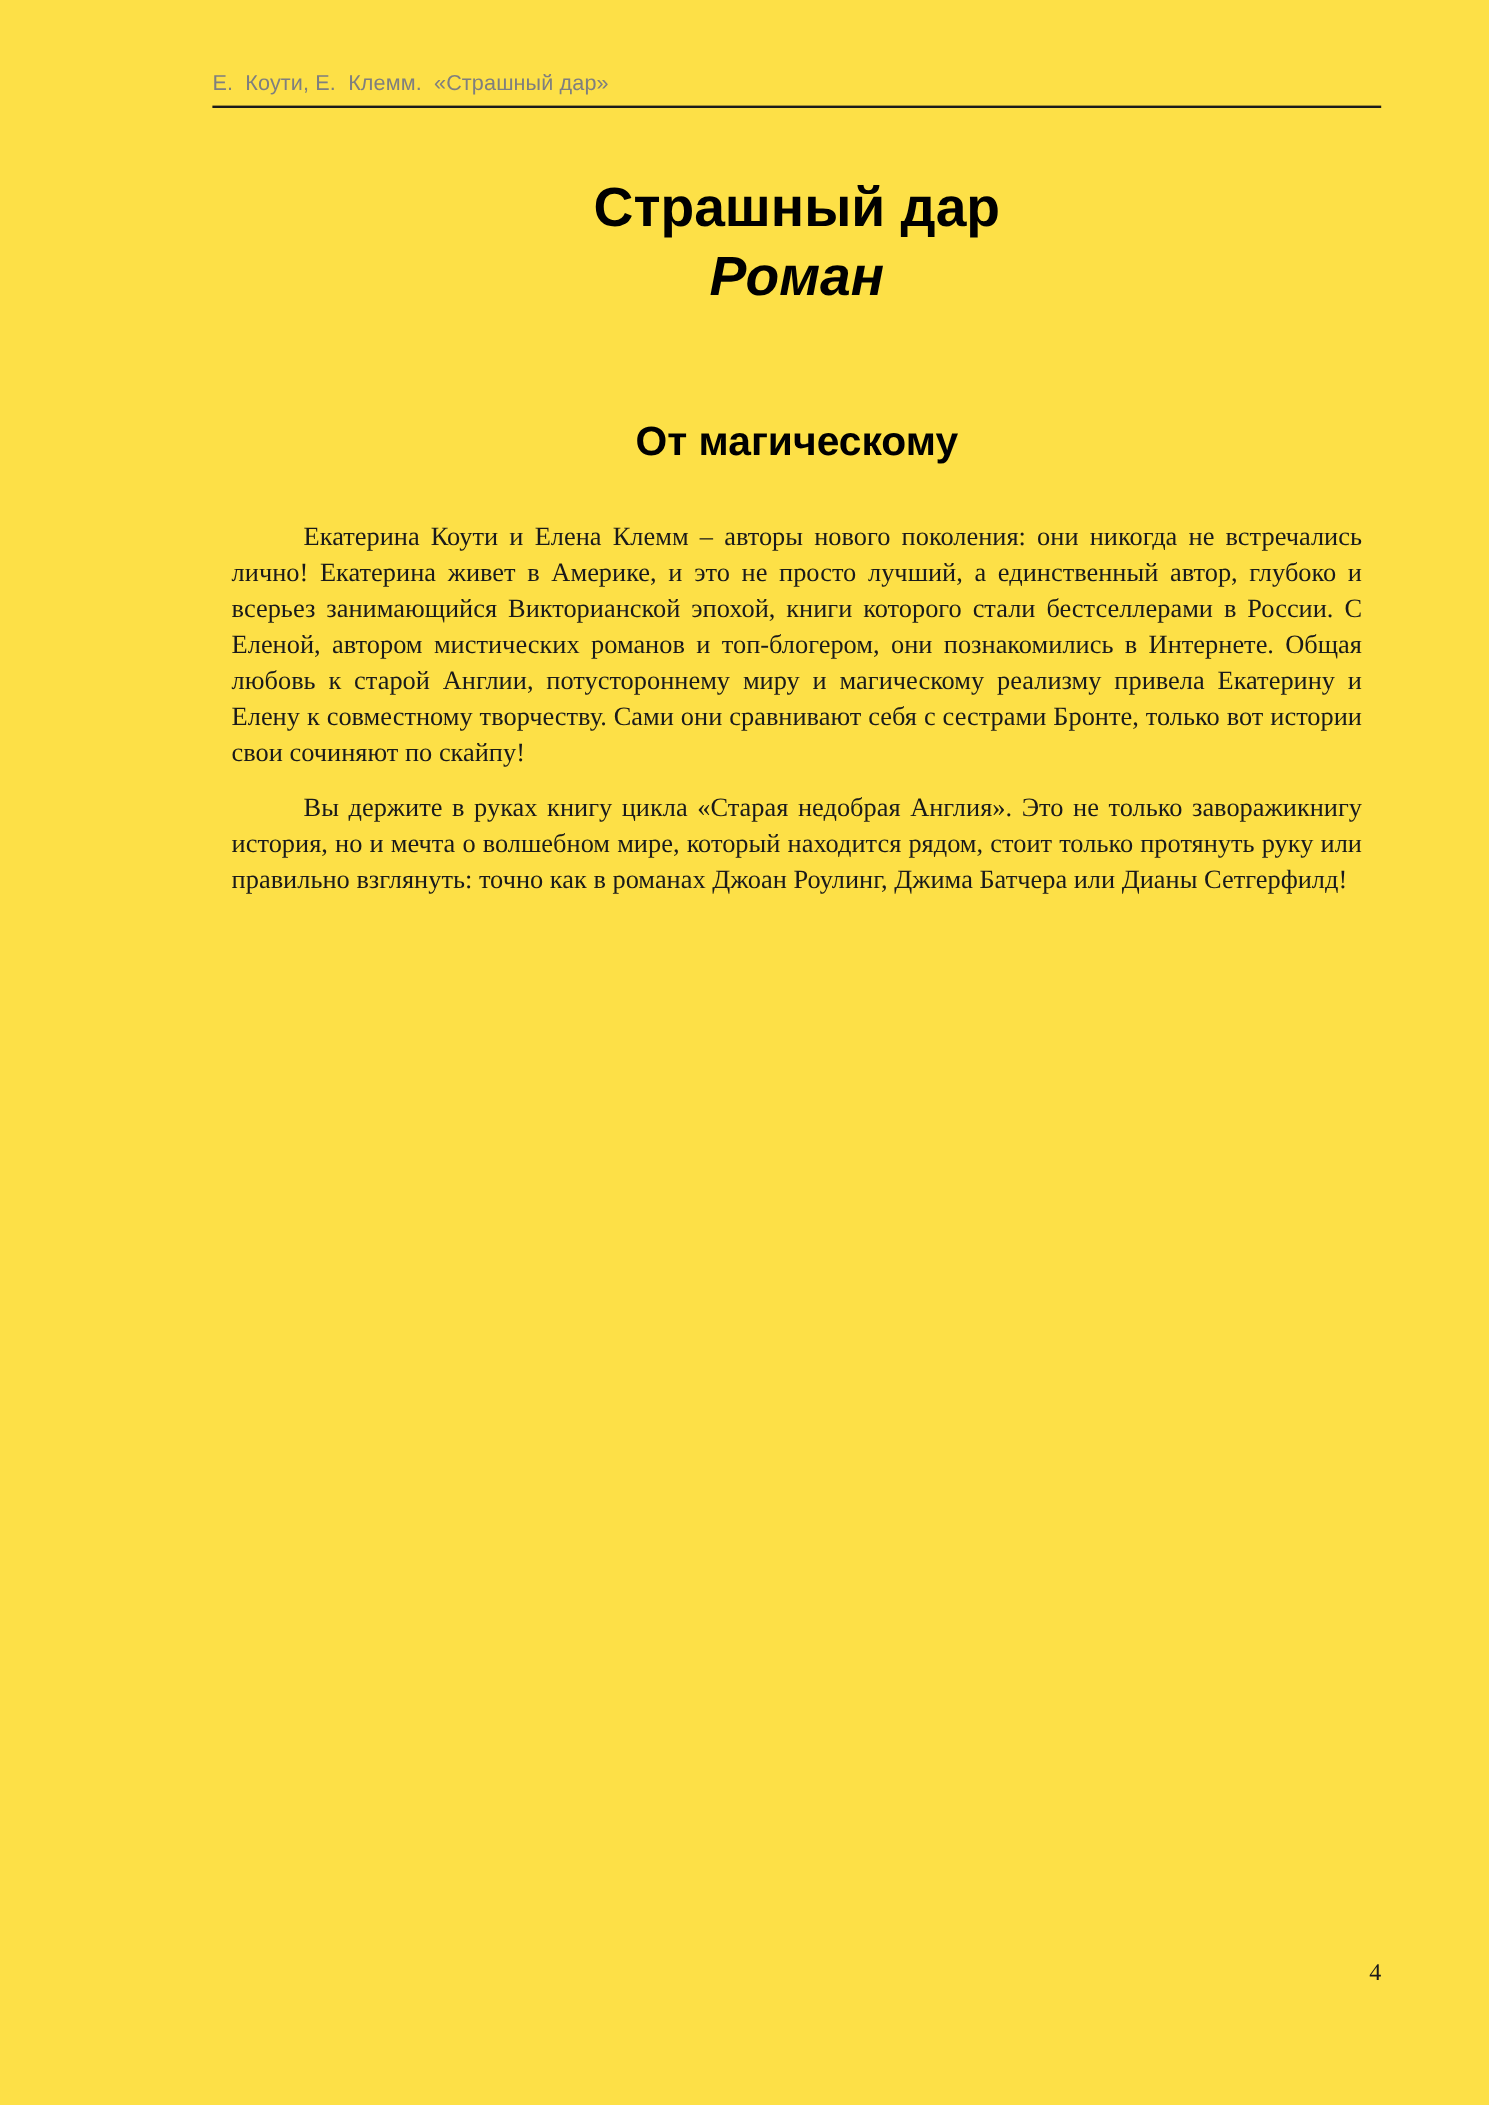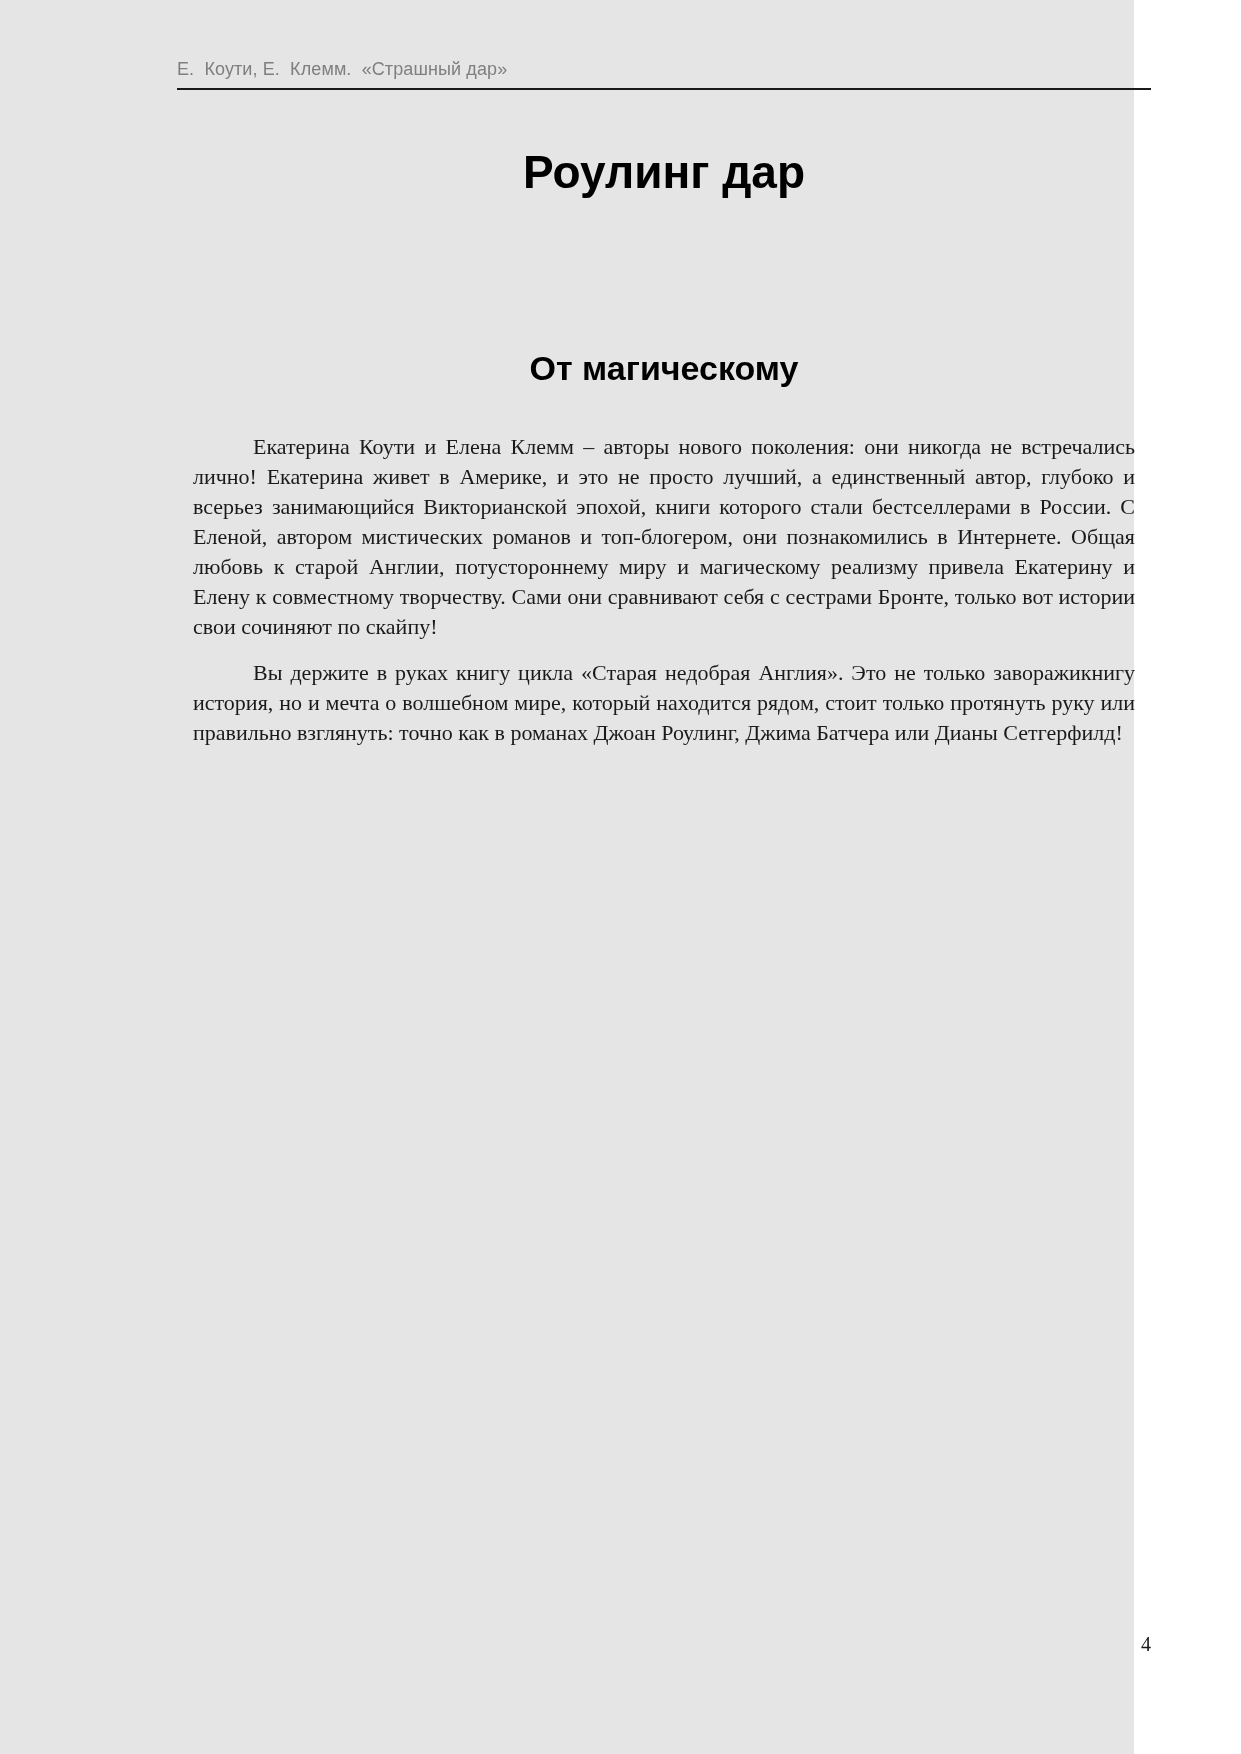--- a/index.html
+++ b/index.html
@@ -9,23 +9,23 @@
     }
     body {
       width: 1241px;
       height: 1754px;
       position: relative;
       overflow: hidden;
     }
     .page {
       position: absolute;
       left: 0; top: 0;
-      width: 1134px;
+      width: 1241px;
       height: 1754px;
-      background: #e5e5e5;
+      background: #fde047;
     }
     .running-header {
       position: absolute;
       left: 177px;
       top: 56px;
       font-family: "Liberation Sans", sans-serif;
       font-size: 18px;
       line-height: 26px;
       color: #7f7f7f;
       white-space: pre;
@@ -98,21 +98,22 @@
 </head>
 <body>
 
 <div class="page">
 
   <div class="running-header">Е.  Коути, Е.  Клемм.  «Страшный дар»</div>
 
   <div class="header-rule"></div>
 
   <div class="title-block">
-    <span class="line">Роулинг дар</span>
+    <span class="line">Страшный дар</span>
+    <span class="line italic">Роман</span>
   </div>
 
   <h2 class="section-heading">От магическому</h2>
 
   <div class="body-text">
     <p>Екатерина Коути и Елена Клемм – авторы нового поколения: они никогда не встреча­лись лично! Екатерина живет в Америке, и это не просто лучший, а единственный автор, глубоко и всерьез занимающийся Викторианской эпохой, книги которого стали бестселле­рами в России. С Еленой, автором мистических романов и топ-блогером, они познакоми­лись в Интернете. Общая любовь к старой Англии, потустороннему миру и магическому реализму привела Екатерину и Елену к совместному творчеству. Сами они сравнивают себя с сестрами Бронте, только вот истории свои сочиняют по скайпу!</p>
     <p>Вы держите в руках книгу цикла «Старая недобрая Англия». Это не только заворажи­книгу история, но и мечта о волшебном мире, который находится рядом, стоит только про­тянуть руку или правильно взглянуть: точно как в романах Джоан Роулинг, Джима Батчера или Дианы Сетгерфилд!</p>
   </div>
 
   <div class="page-number">4</div>

